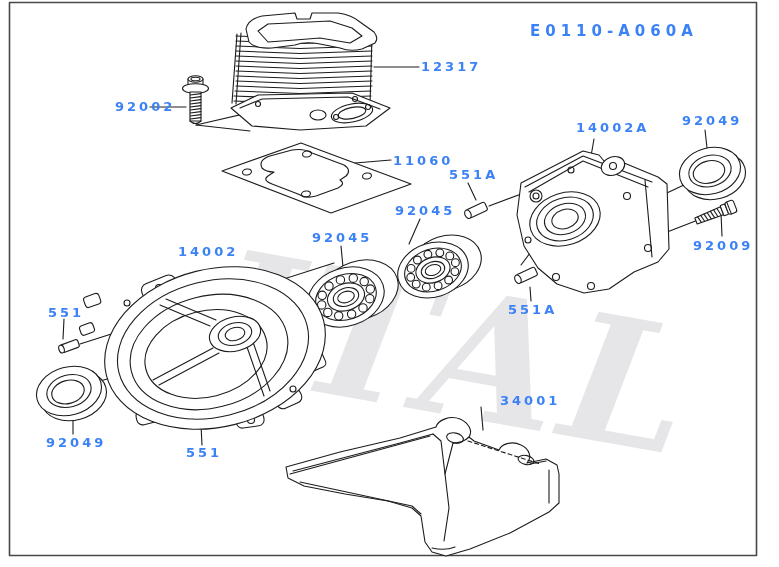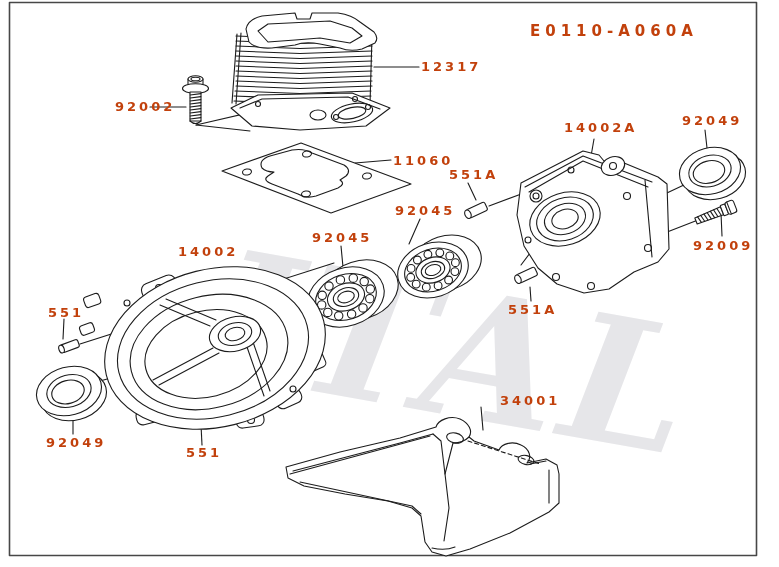--- a/index.html
+++ b/index.html
@@ -11,21 +11,21 @@
          overflow:hidden;font-family:"DejaVu Sans","Liberation Sans",sans-serif;}
   svg{position:absolute;left:0;top:0;}
   #art path,#art line,#art ellipse,#art circle,#art rect,#art polyline{
     stroke:var(--line);fill:none;stroke-width:1.1;stroke-linecap:round;stroke-linejoin:round;}
   #art .wf{fill:#ffffff;}
   #art .dash{stroke-dasharray:4 3;}
   #art .wm{stroke:none;}
   #art .wm-line{stroke:#ffffff;fill:none;}
   #art .frame{stroke:var(--frame);stroke-width:1.6;fill:none;}
   .label{position:absolute;font-weight:bold;font-size:13px;letter-spacing:3px;
-         color:#c2410c;white-space:nowrap;z-index:3;}
+         color:#3b82f6;white-space:nowrap;z-index:3;}
   .title{font-size:15px;letter-spacing:5px;}
   .wm-text{font-family:"DejaVu Serif","Liberation Serif",serif;font-style:italic;font-weight:bold;}
 </style>
 </head>
 <body>
 
 <div class="stage">
 
 <svg id="art" width="779" height="567" viewBox="0 0 779 567">
 
@@ -262,21 +262,21 @@
     <ellipse cx="455" cy="438" rx="8.5" ry="5" transform="rotate(12 455 438)"></ellipse>
     <ellipse cx="526" cy="460" rx="8" ry="4.5" transform="rotate(12 526 460)"></ellipse>
     <path class="dash" d="M468,441 L540,464"></path>
   </g>
 </svg>
 
 <div class="label title" style="left:530px;top:22px;">E0110-A060A</div>
 <div class="label" style="left:91px;top:99px;margin-left:24px;">92002</div>
 <div class="label" style="left:421px;top:59px;">12317</div>
 <div class="label" style="left:393px;top:153px;">11060</div>
-<div class="label" style="left:564px;top:120px;">14002A</div>
+<div class="label" style="left:576px;top:120px;">14002A</div>
 <div class="label" style="left:682px;top:113px;">92049</div>
 <div class="label" style="left:693px;top:238px;">92009</div>
 <div class="label" style="left:449px;top:167px;">551A</div>
 <div class="label" style="left:395px;top:203px;">92045</div>
 <div class="label" style="left:312px;top:230px;">92045</div>
 <div class="label" style="left:508px;top:302px;">551A</div>
 <div class="label" style="left:178px;top:244px;text-align:right;">14002</div>
 <div class="label" style="left:48px;top:305px;">551</div>
 <div class="label" style="left:46px;top:435px;">92049</div>
 <div class="label" style="left:186px;top:445px;">551</div>

